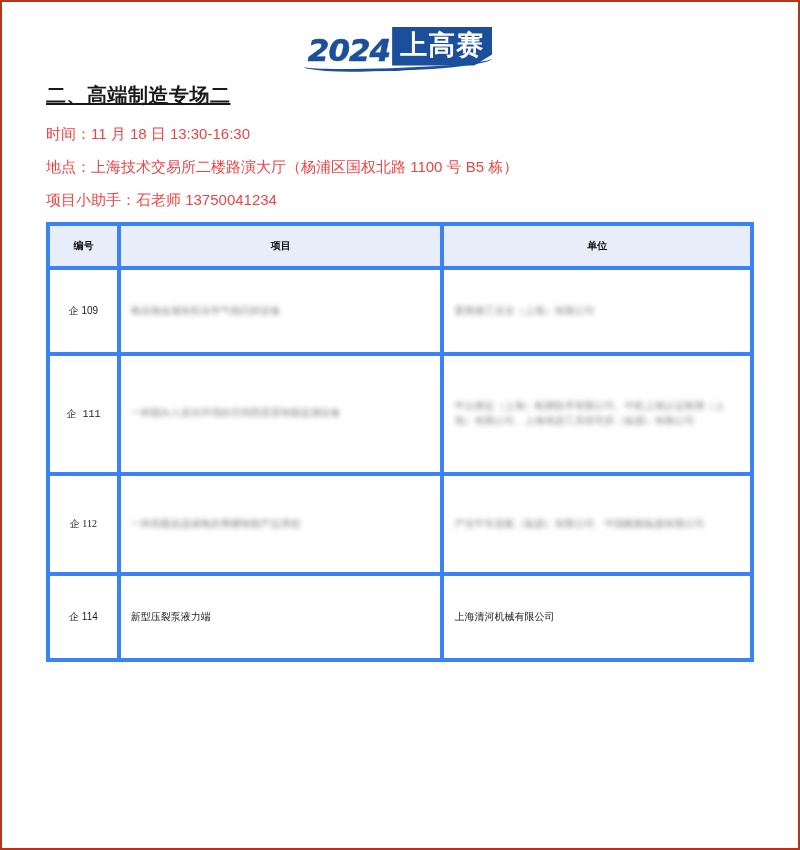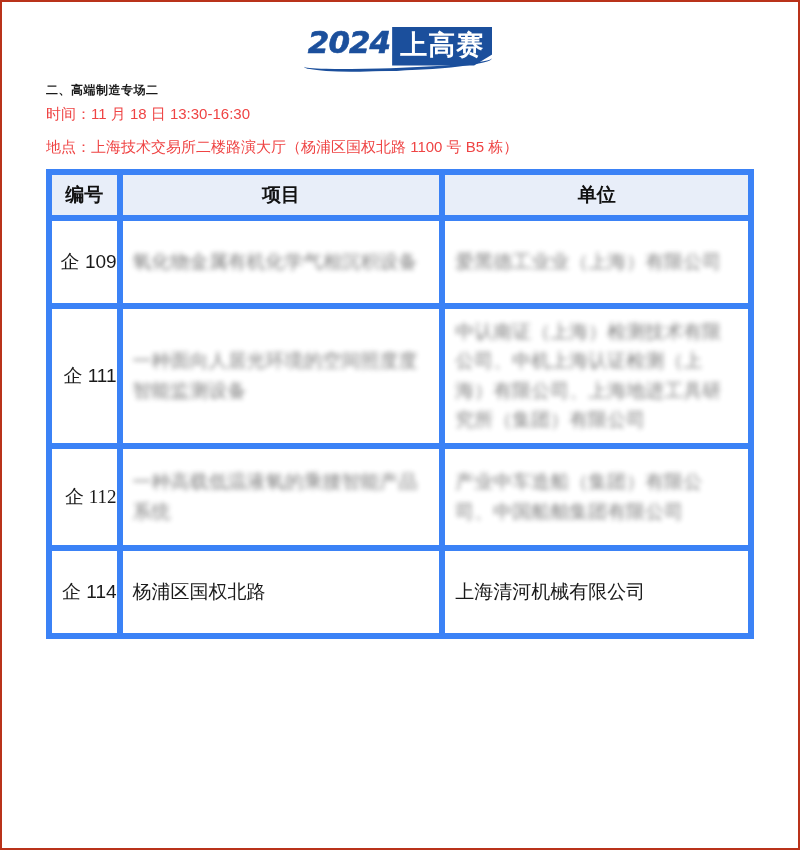--- a/index.html
+++ b/index.html
@@ -28,20 +28,21 @@
   .logo-row {
     display: flex;
     justify-content: center;
     align-items: center;
     height: 52px;
     margin-bottom: 10px;
   }
   .logo {
     position: relative;
     display: flex;
+    align-items: flex-end;
     gap: 2px;
   }
   .logo-year {
     font-family: "DejaVu Sans", sans-serif;
     font-style: italic;
     font-weight: bold;
     font-size: 31px;
     letter-spacing: -1px;
     color: #1b4f9c;
     line-height: 1;
@@ -62,71 +63,72 @@
     position: absolute;
     left: -4px;
     bottom: -5px;
     width: 188px;
     height: 14px;
     border-bottom: 3px solid #1b4f9c;
     border-radius: 0 0 60% 40%;
     transform: rotate(-1.5deg);
   }
   h1.section-title {
-    font-size: 12px;
+    font-size: 20px;
     font-weight: bold;
-    margin: 6px 0 4px 0;
+    margin: 6px 0 14px 0;
     letter-spacing: 0.5px;
+    text-decoration: underline;
   }
   .meta-line {
     font-size: 15px;
     margin: 0 0 12px 0;
     line-height: 1.4;
     color: #ef4444;
   }
   table.projects {
     width: 100%;
     border-collapse: collapse;
     margin-top: 6px;
     table-layout: fixed;
   }
   table.projects th,
   table.projects td {
-    border: 6px solid #3b82f6;
-    font-size: 19px;
+    border: 4px solid #3b82f6;
+    font-size: 10px;
     vertical-align: middle;
   }
   table.projects thead th {
     background: #e8eef9;
     font-weight: bold;
     text-align: center;
     height: 38px;
     color: #111111;
   }
   col.c-id    { width: 70px; }
   col.c-proj  { width: 320px; }
   col.c-org   { width: 306px; }
   td.cell-id {
-    text-align: right;
+    text-align: center;
     padding: 6px 0;
   }
   td.cell-proj,
   td.cell-org {
     padding: 8px 10px;
     line-height: 1.55;
   }
   .blurred {
     filter: blur(2.6px);
     opacity: 0.62;
     color: #2b2b2b;
     user-select: none;
   }
   tr.row-h1 td { height: 66px; }
   tr.row-h2 td { height: 66px; }
-  tr.row-h3 td { height: 100px; }
+  tr.row-h3 td { height: 100px; font-family: Liberation Mono, monospace; }
   tr.row-h4 td { height: 80px; font-family: Liberation Serif, serif; }
   tr.row-h5 td { height: 82px; }
   tr.row-h6 td { height: 66px; }
 </style>
 </head>
 <body>
 
 <div class="page">
   <div class="content">
 
@@ -135,20 +137,21 @@
         <span class="logo-year">2024</span>
         <span class="logo-badge">上高赛</span>
         <span class="logo-swoosh"></span>
       </div>
     </div>
 
     <h1 class="section-title">二、高端制造专场二</h1>
 
     <p class="meta-line">时间：11 月 18 日 13:30-16:30</p>
     <p class="meta-line">地点：上海技术交易所二楼路演大厅（杨浦区国权北路 1100 号 B5 栋）</p>
+    <p class="meta-line">项目小助手：石老师 13750041234</p>
 
     <table class="projects">
       <colgroup>
         <col class="c-id">
         <col class="c-proj">
         <col class="c-org">
       </colgroup>
       <thead>
         <tr>
           <th>编号</th>
@@ -167,20 +170,20 @@
           <td class="cell-proj blurred">一种面向人居光环境的空间照度度智能监测设备</td>
           <td class="cell-org blurred">中认南证（上海）检测技术有限公司、中机上海认证检测（上海）有限公司、上海地进工具研究所（集团）有限公司</td>
         </tr>
         <tr class="row-h4">
           <td class="cell-id">企 112</td>
           <td class="cell-proj blurred">一种高载低温液氧的乘腰智能产品系统</td>
           <td class="cell-org blurred">产业中车造船（集团）有限公司、中国船舶集团有限公司</td>
         </tr>
         <tr class="row-h6">
           <td class="cell-id">企 114</td>
-          <td class="cell-proj">杨浦区国权北路</td>
+          <td class="cell-proj">新型压裂泵液力端</td>
           <td class="cell-org">上海清河机械有限公司</td>
         </tr>
       </tbody>
     </table>
 
   </div>
 </div>
 
 </body></html>

